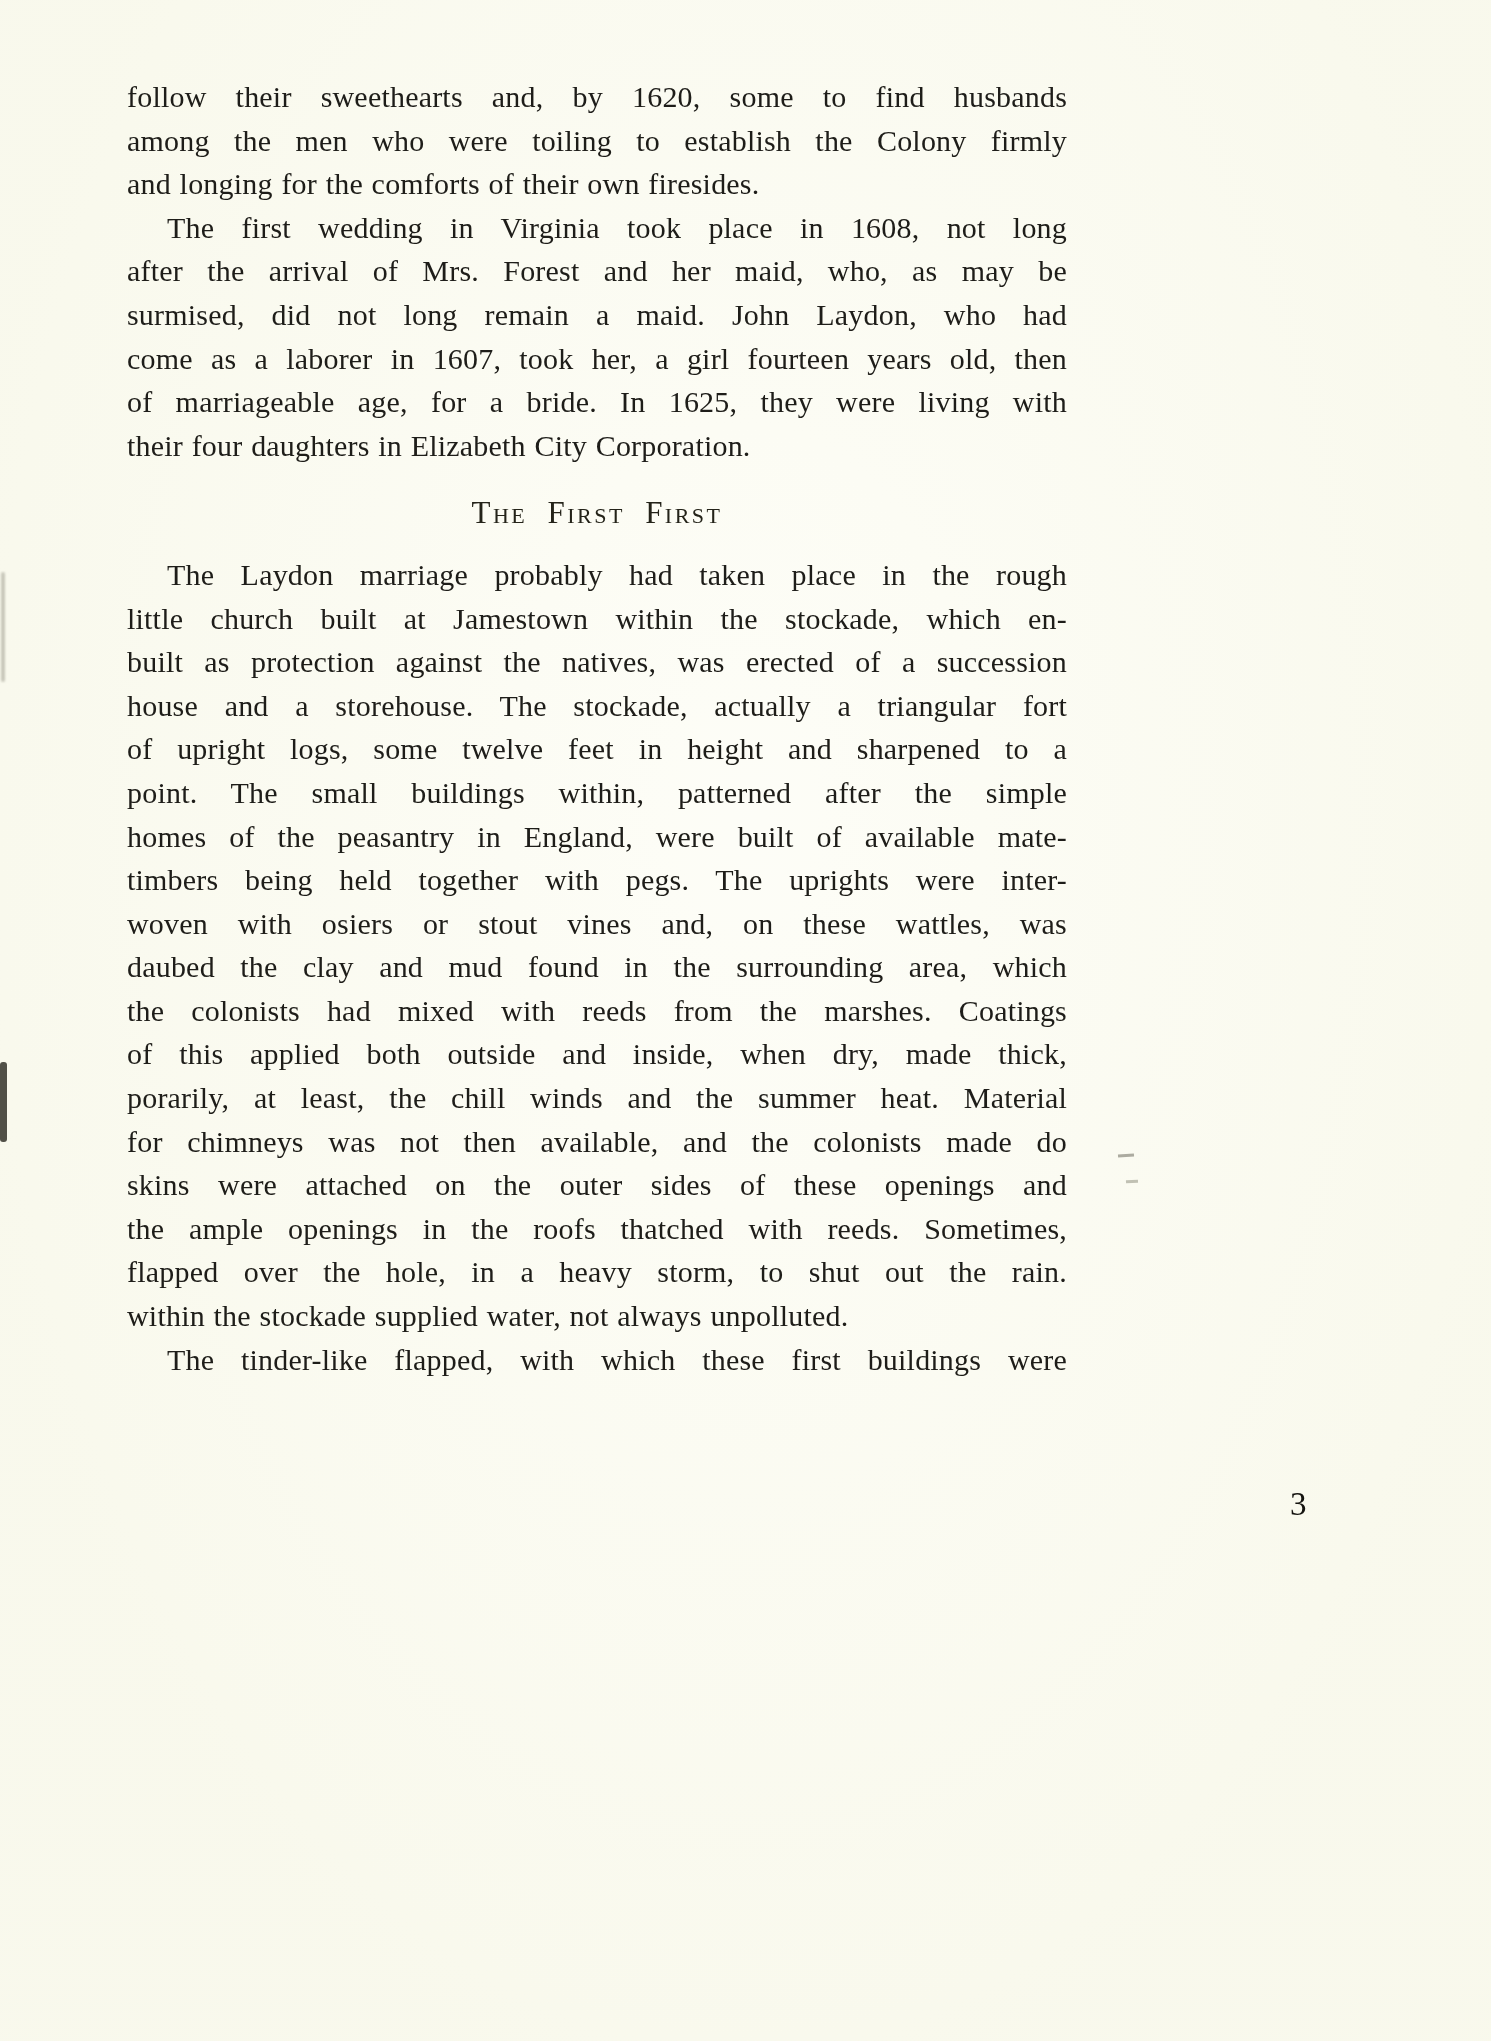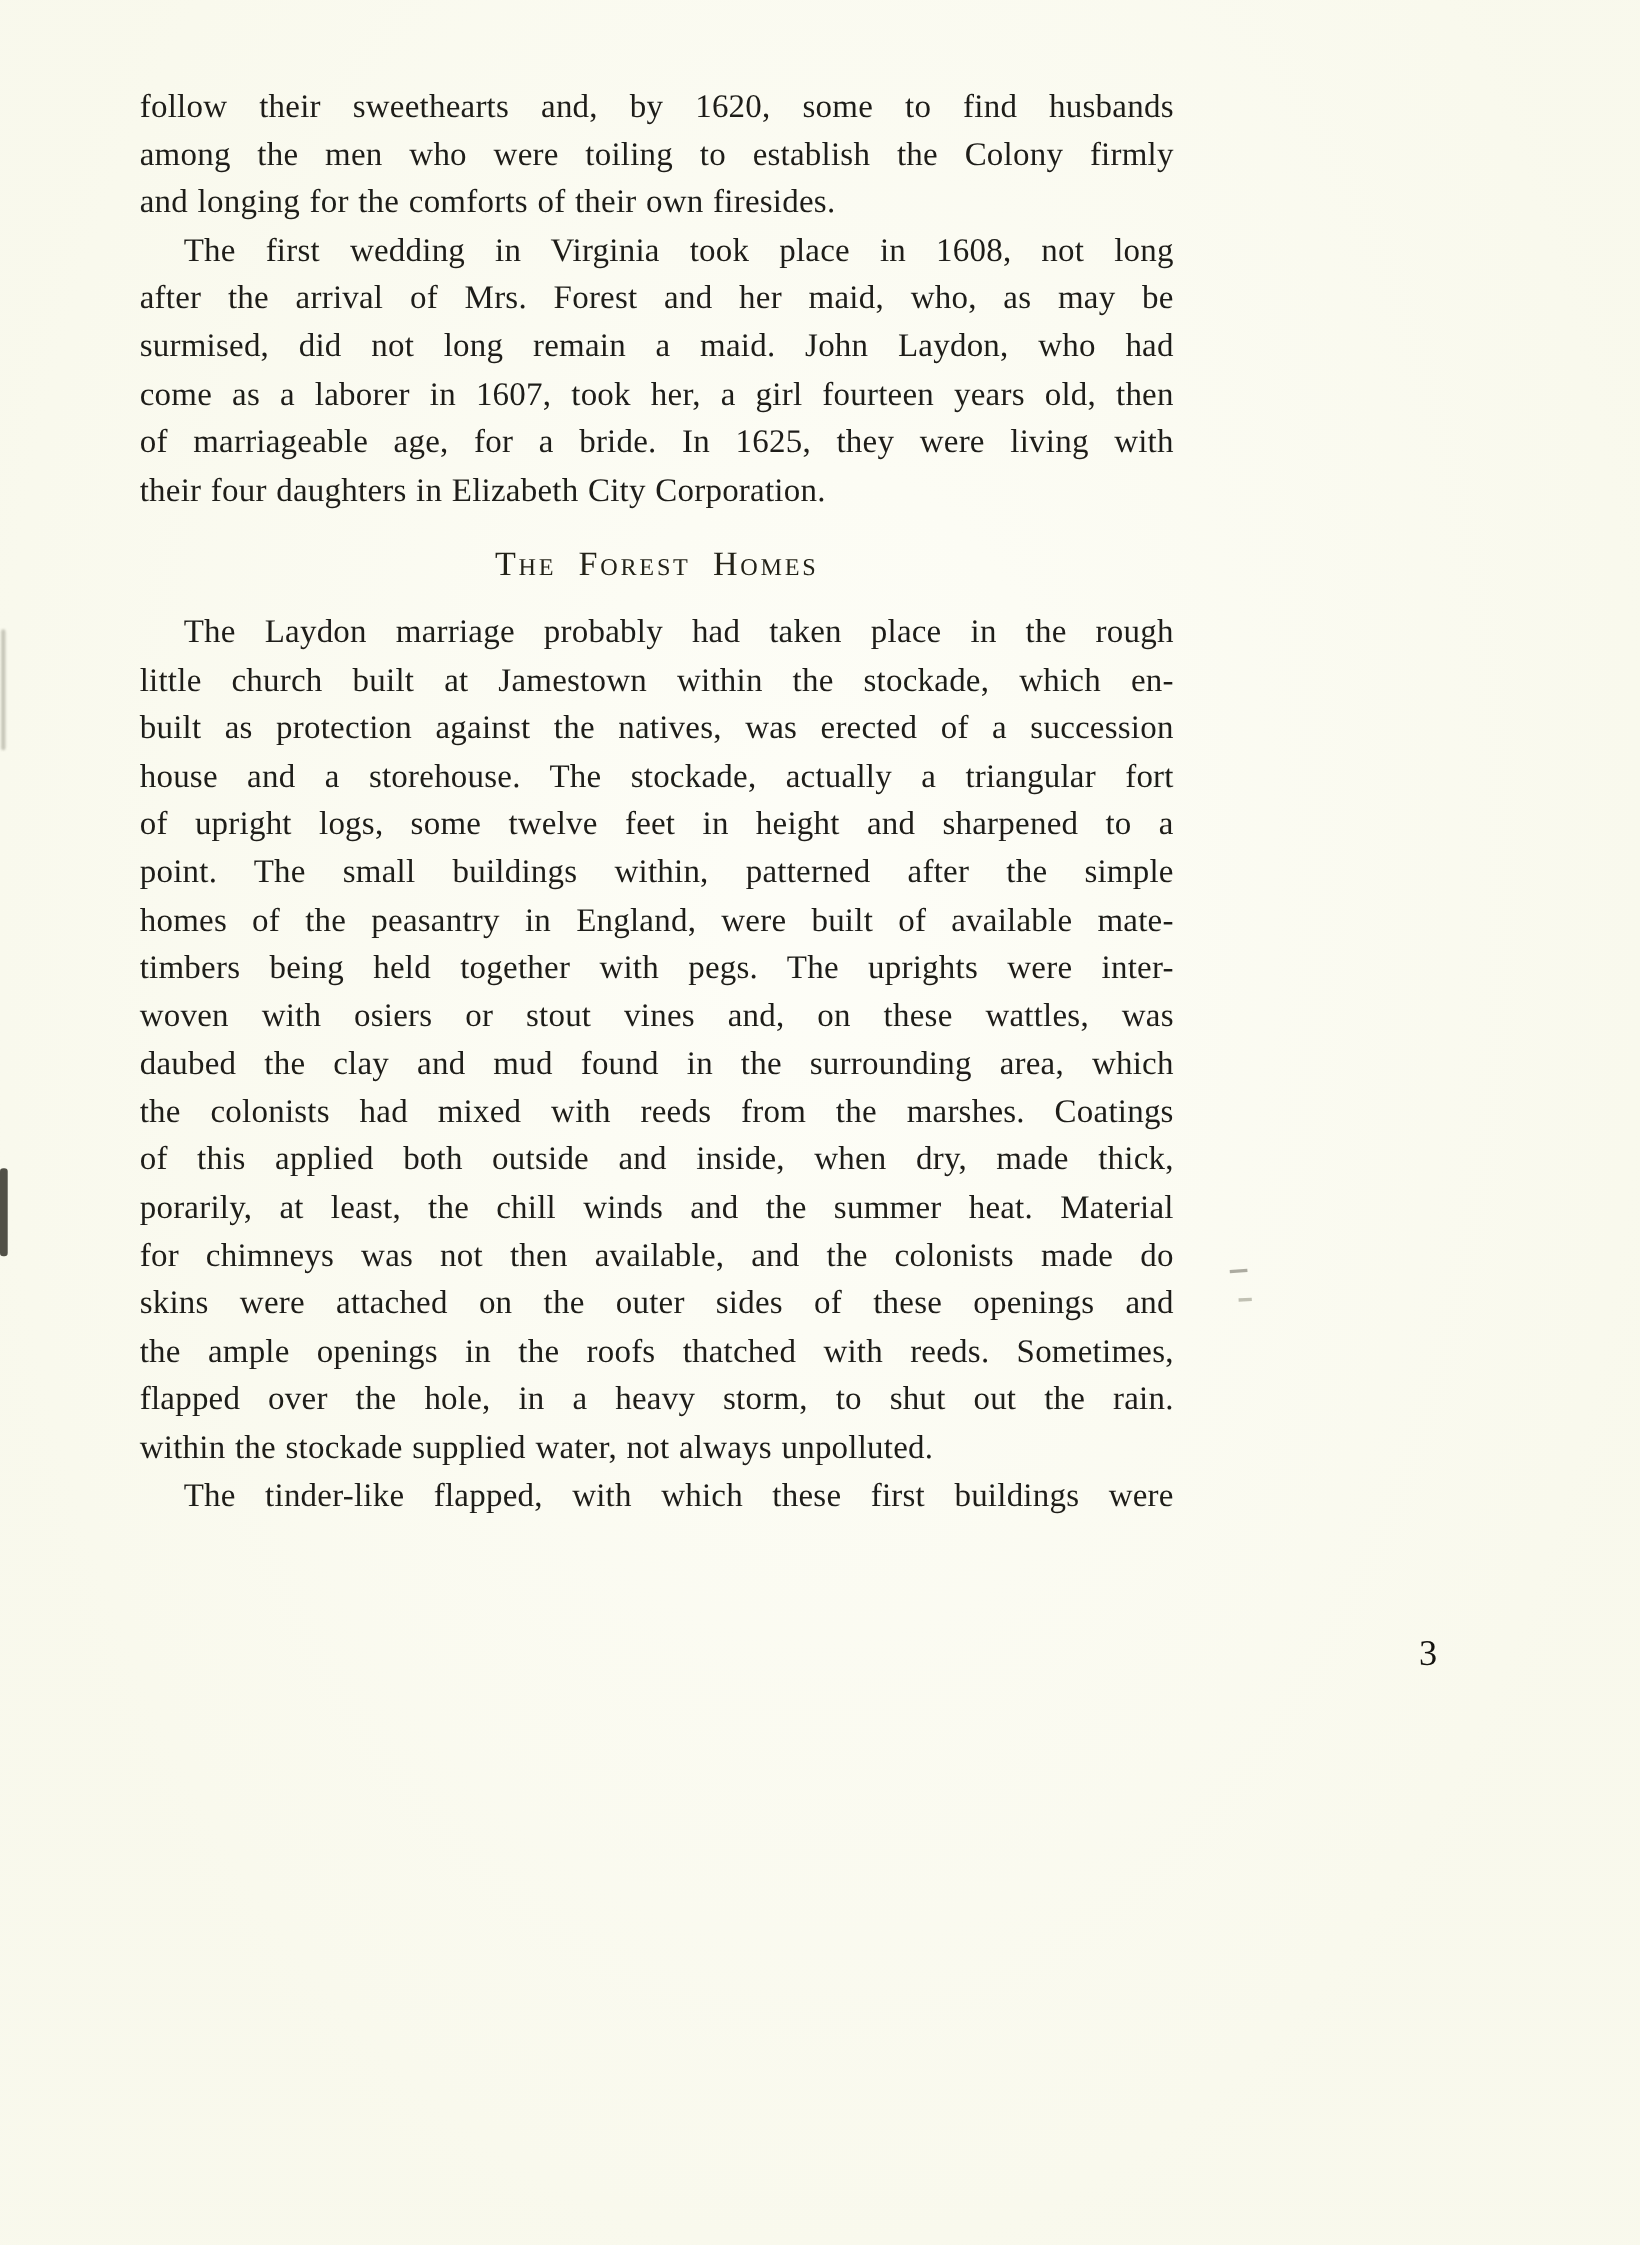--- a/index.html
+++ b/index.html
@@ -122,21 +122,21 @@
       <div class="line flush">and longing for the comforts of their own firesides.</div>
     </div>
     <div class="paragraph">
       <div class="line indent">The first wedding in Virginia took place in 1608, not long</div>
       <div class="line">after the arrival of Mrs. Forest and her maid, who, as may be</div>
       <div class="line">surmised, did not long remain a maid. John Laydon, who had</div>
       <div class="line">come as a laborer in 1607, took her, a girl fourteen years old, then</div>
       <div class="line">of marriageable age, for a bride. In 1625, they were living with</div>
       <div class="line flush">their four daughters in Elizabeth City Corporation.</div>
     </div>
-    <div class="heading">The Forest Homes</div>
+    <div class="heading">The First First</div>
     <div class="paragraph">
       <div class="line indent">The Laydon marriage probably had taken place in the rough</div>
       <div class="line">little church built at Jamestown within the stockade, which en-</div>
       <div class="line">built as protection against the natives, was erected of a succession</div>
       <div class="line">house and a storehouse. The stockade, actually a triangular fort</div>
       <div class="line">of upright logs, some twelve feet in height and sharpened to a</div>
       <div class="line">point. The small buildings within, patterned after the simple</div>
       <div class="line">homes of the peasantry in England, were built of available mate-</div>
       <div class="line">timbers being held together with pegs. The uprights were inter-</div>
       <div class="line">woven with osiers or stout vines and, on these wattles, was</div>

